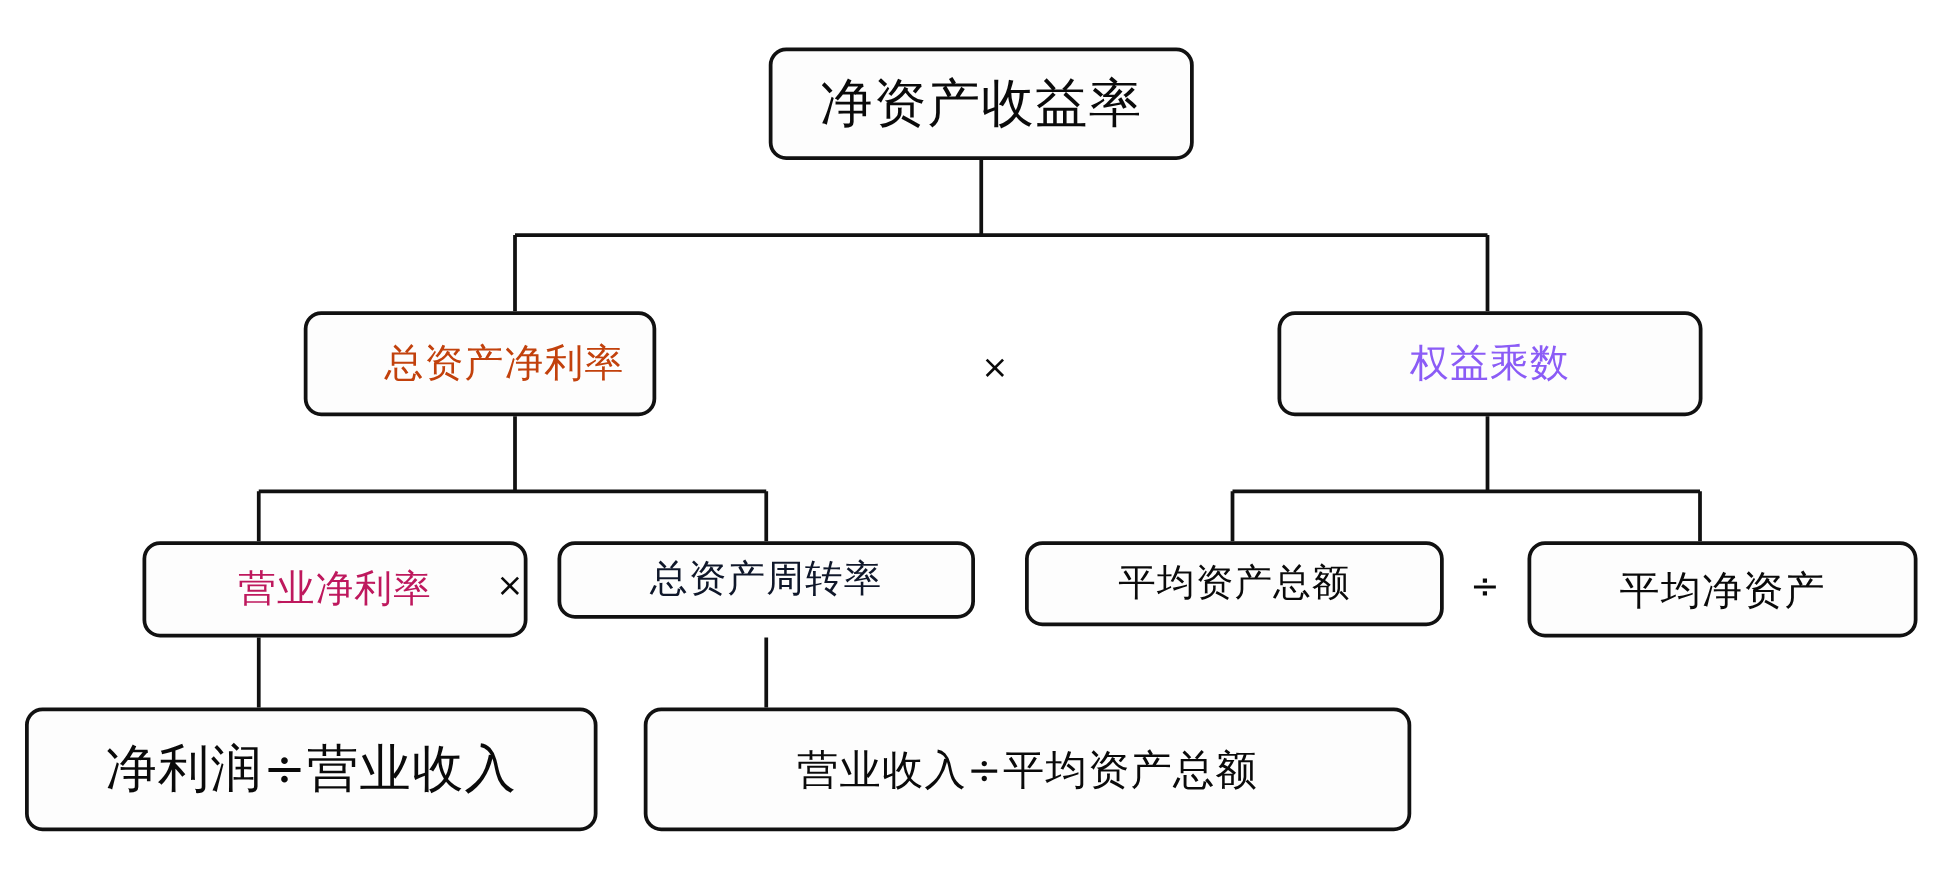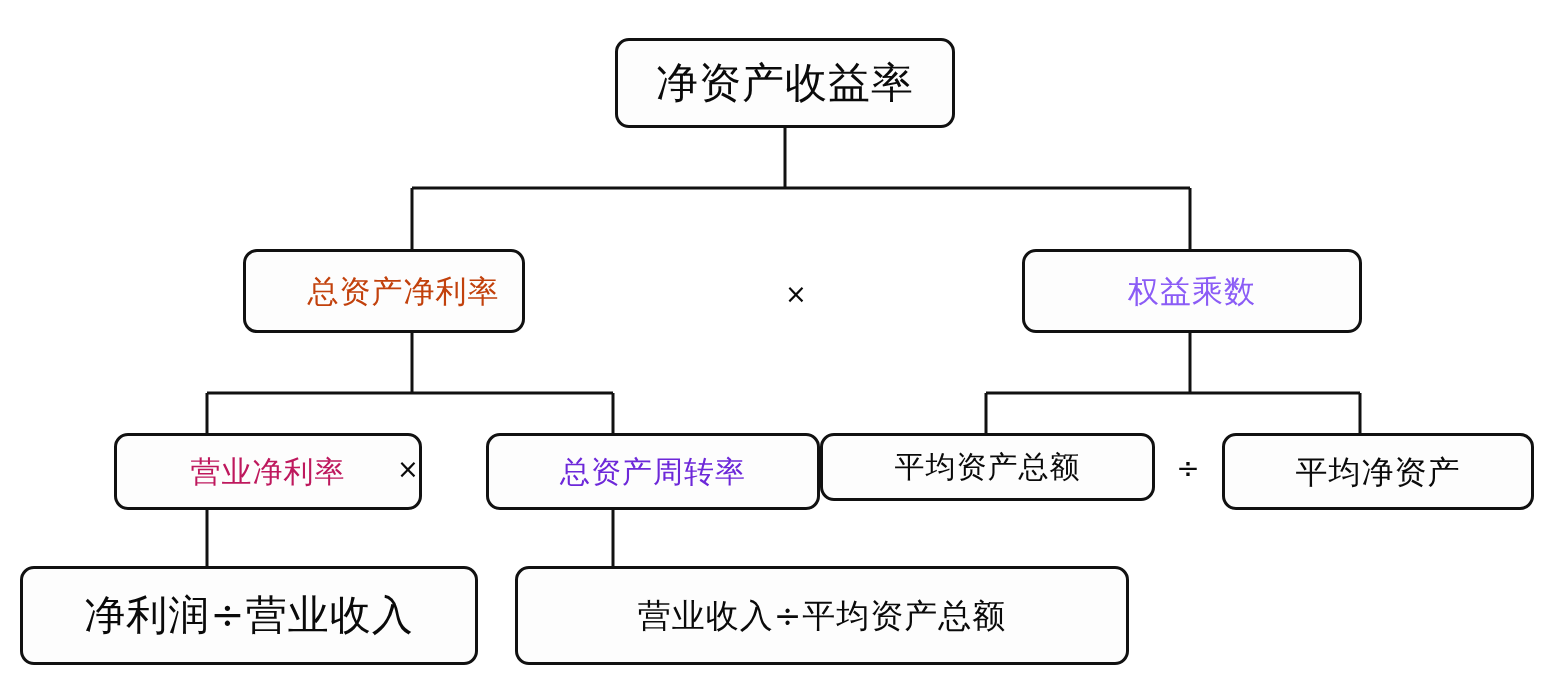--- a/index.html
+++ b/index.html
@@ -82,21 +82,21 @@
       </div>
       <div class="node" style="left: 243px; top: 249px; width: 282px; height: 84px; font-size: 31px; border-color: rgb(17, 17, 17); color: #c2410c; padding-left: 39px;">
         <span class="node-label">总资产净利率</span>
       </div>
       <div class="node" style="left: 1022px; top: 249px; width: 340px; height: 84px; font-size: 31px; border-color: rgb(17, 17, 17); color: #8b5cf6;">
         <span class="node-label">权益乘数</span>
       </div>
       <div class="node" style="left: 70px; top: 433px; width: 308px; height: 77px; font-size: 30px; border-color: rgb(17, 17, 17); color: #be185d; margin-left: 44px;">
         <span class="node-label">营业净利率</span>
       </div>
-      <div class="node" style="left: 446px; top: 433px; width: 334px; height: 77px; font-size: 30px; border-color: rgb(17, 17, 17); color: #6d28d9; margin-left: 40px;">
+      <div class="node" style="left: 446px; top: 433px; width: 334px; height: 62px; font-size: 30px; border-color: rgb(17, 17, 17); color: #0f172a;">
         <span class="node-label">总资产周转率</span>
       </div>
       <div class="node" style="left: 820px; top: 433px; width: 335px; height: 68px; font-size: 30px; border-color: rgb(17, 17, 17); color: rgb(10, 10, 10); text-align: center;">
         <span class="node-label">平均资产总额</span>
       </div>
       <div class="node" style="left: 1222px; top: 433px; width: 312px; height: 77px; font-size: 32px; border-color: rgb(17, 17, 17); color: rgb(10, 10, 10);">
         <span class="node-label">平均净资产</span>
       </div>
       <div class="node" style="left: 20px; top: 566px; width: 458px; height: 99px; font-size: 41px; border-color: rgb(17, 17, 17); color: rgb(10, 10, 10);">
         <span class="node-label">净利润÷营业收入</span>

